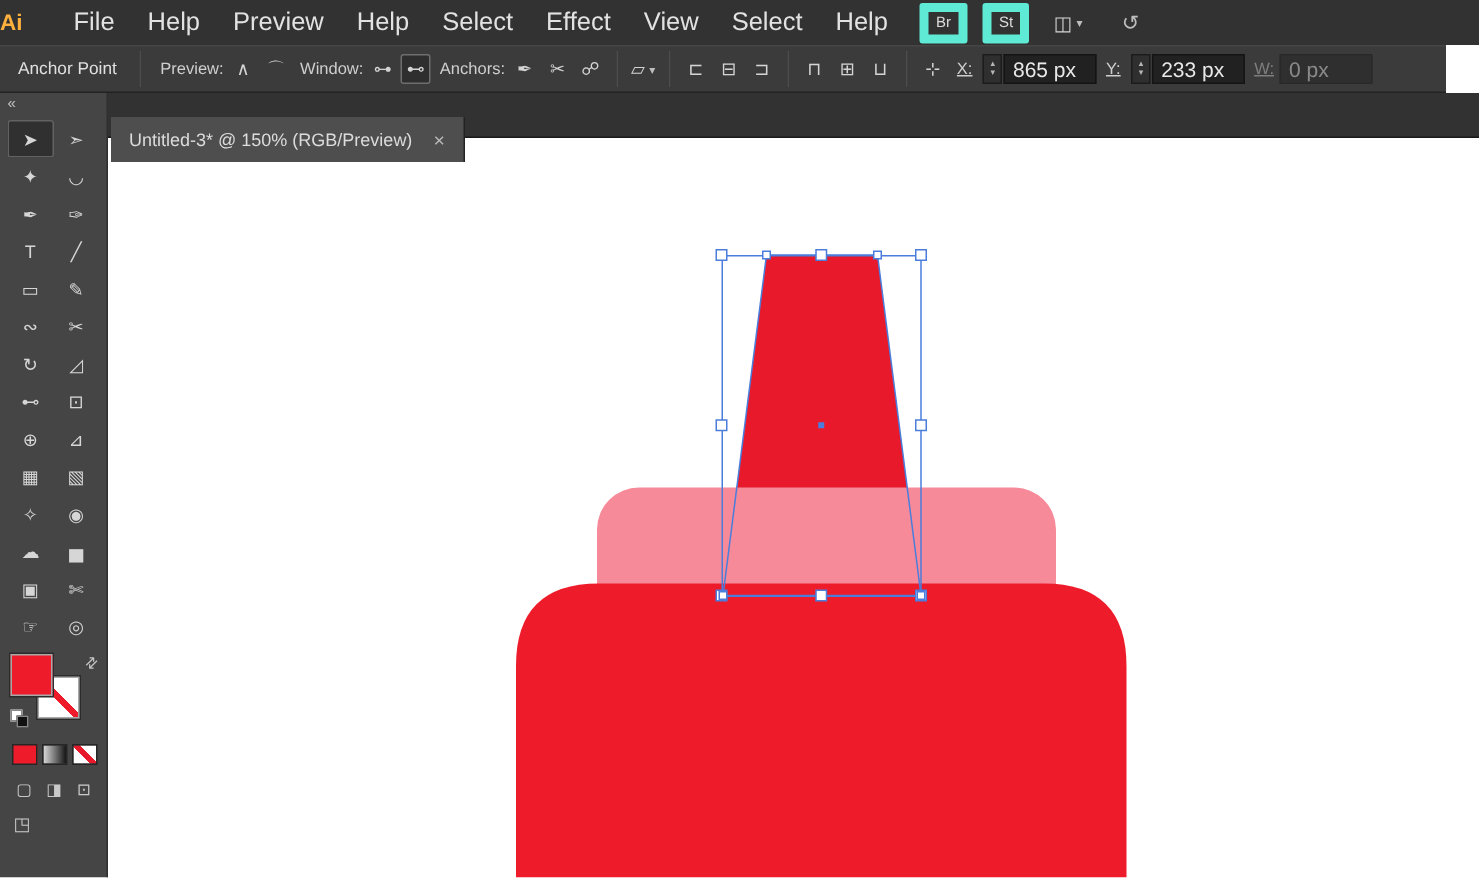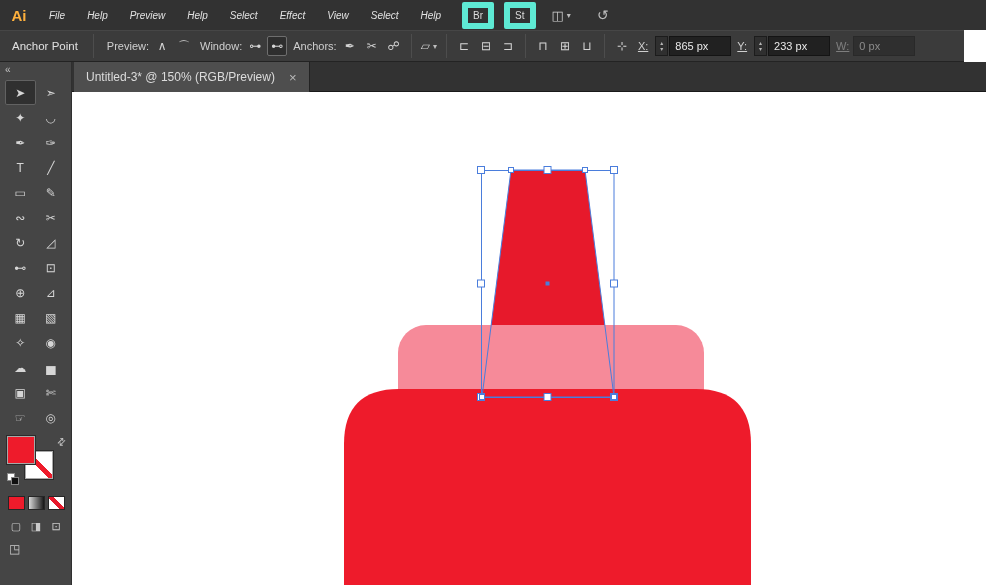--- a/index.html
+++ b/index.html
@@ -1,47 +1,47 @@
 <!DOCTYPE html>
 <html style="--c-body_red: #ee1b2b; --c-cap_red: #e7192b; --c-band_pink: #f68a99; --c-selection_blue: #4a7ddc; --c-logo_amber: #ffb13d;"><head>
 <meta charset="utf-8">
 <style>
   *{box-sizing:border-box;margin:0;padding:0;}
   html,body{width:986px;height:585px;}
   body{font-family:"Liberation Sans",sans-serif;background:#fff;overflow:hidden;position:relative;}
 
   
   .menubar{position:absolute;left:0;top:0;width:986px;height:30px;background:#323232;display:flex;align-items:center;z-index:6;}
-  .logo{width:38px;text-align:center;color:var(--c-logo_amber);font-weight:700;font-size:15px;}
+  .logo{width:38px;text-align:left;color:var(--c-logo_amber);font-weight:700;font-size:15px;}
   .menus{display:flex;height:100%;align-items:center;}
-  .menu-item{color:#e2e2e2;font-size:10px;padding:12px 11px;height:100%;display:flex;align-items:center;cursor:default;font-style:italic;}
+  .menu-item{color:#e2e2e2;font-size:17px;padding:12px 11px;height:100%;display:flex;align-items:center;cursor:default;}
   .mini-btn{color:#dcdcdc;font-size:10px;border:6px solid #5eead4;border-radius:2px;padding:2px 5px;margin-left:10px;}
   .ws{display:flex;align-items:center;margin-left:16px;color:#cfcfcf;}
   .ws-icon{font-size:13px;}
   .caret{font-size:8px;margin-left:3px;color:#bdbdbd;}
   .share{margin-left:26px;color:#bdbdbd;font-size:14px;}
 
   
   .controlbar{position:absolute;left:0;top:30px;width:964px;height:32px;background:#3b3b3b;border-top:1px solid #464646;border-bottom:1px solid #232323;display:flex;align-items:center;color:#cfcfcf;z-index:6;}
   .ctx{font-size:11.5px;color:#e0e0e0;padding:0 8px 0 12px;white-space:nowrap;}
   .vsep{width:1px;height:24px;background:#2a2a2a;border-right:1px solid #4d4d4d;margin:0 7px;flex:none;}
   .lbl{font-size:11px;color:#cfcfcf;margin:0 3px 0 6px;white-space:nowrap;}
   .lbl.u{text-decoration:underline;}
   .group{display:flex;align-items:center;gap:2px;}
   .cbtn{min-width:20px;height:20px;display:flex;align-items:center;justify-content:center;color:#d4d4d4;font-size:12px;border:1px solid transparent;border-radius:2px;}
   .cbtn.pressed{background:#2e2e2e;border-color:#6e6e6e;}
   .dd{display:flex;align-items:center;margin:0 2px;color:#d4d4d4;font-size:12px;}
   .stepper{width:13px;height:20px;background:#2f2f2f;border:1px solid #1c1c1c;display:flex;flex-direction:column;align-items:center;justify-content:center;color:#b5b5b5;font-size:6px;line-height:6px;margin-left:4px;flex:none;}
   .stepper i{font-style:normal;}
-  .field{height:20px;width:62px;background:#212121;border:1px solid #141414;color:#e8e8e8;font-size:11px;display:flex;align-items:center;padding-left:5px;margin-left:1px;flex:none;}
+  .field{height:20px;width:62px;background:#212121;border:1px solid #141414;color:#e8e8e8;font-size:14px;display:flex;align-items:center;padding-left:5px;margin-left:1px;flex:none;}
   .disabled{opacity:.45;}
 
   
   .tabstrip{position:absolute;left:0;top:62px;width:986px;height:30px;background:#323232;border-bottom:1px solid #191919;z-index:4;}
-  .tab{position:absolute;left:74px;top:0;height:30px;background:#4e4e4e;display:flex;align-items:center;padding:0 12px;border-right:1px solid #222;}
+  .tab{position:absolute;left:74px;top:16px;height:30px;background:#4e4e4e;display:flex;align-items:center;padding:0 12px;border-right:1px solid #222;}
   .tab-title{color:#dcdcdc;font-size:12px;white-space:nowrap;}
   .tab-close{color:#b9b9b9;font-size:13px;margin-left:14px;}
 
   
   .toolbar{position:absolute;left:0;top:62px;width:72px;height:523px;background:#454545;border-right:1px solid #2f2f2f;z-index:5;}
   .tb-header{height:16px;color:#c0c0c0;font-size:10px;padding:2px 0 0 5px;}
   .tools{display:grid;grid-template-columns:1fr 1fr;padding:2px 5px 0;}
   .tool{height:25px;display:flex;align-items:center;justify-content:center;color:#d6d6d6;font-size:12px;border-radius:2px;}
   .tool.active{background:#303030;box-shadow:inset 0 0 0 1px #626262;}
   .swatches{position:relative;height:52px;margin:6px 0 0 7px;}

